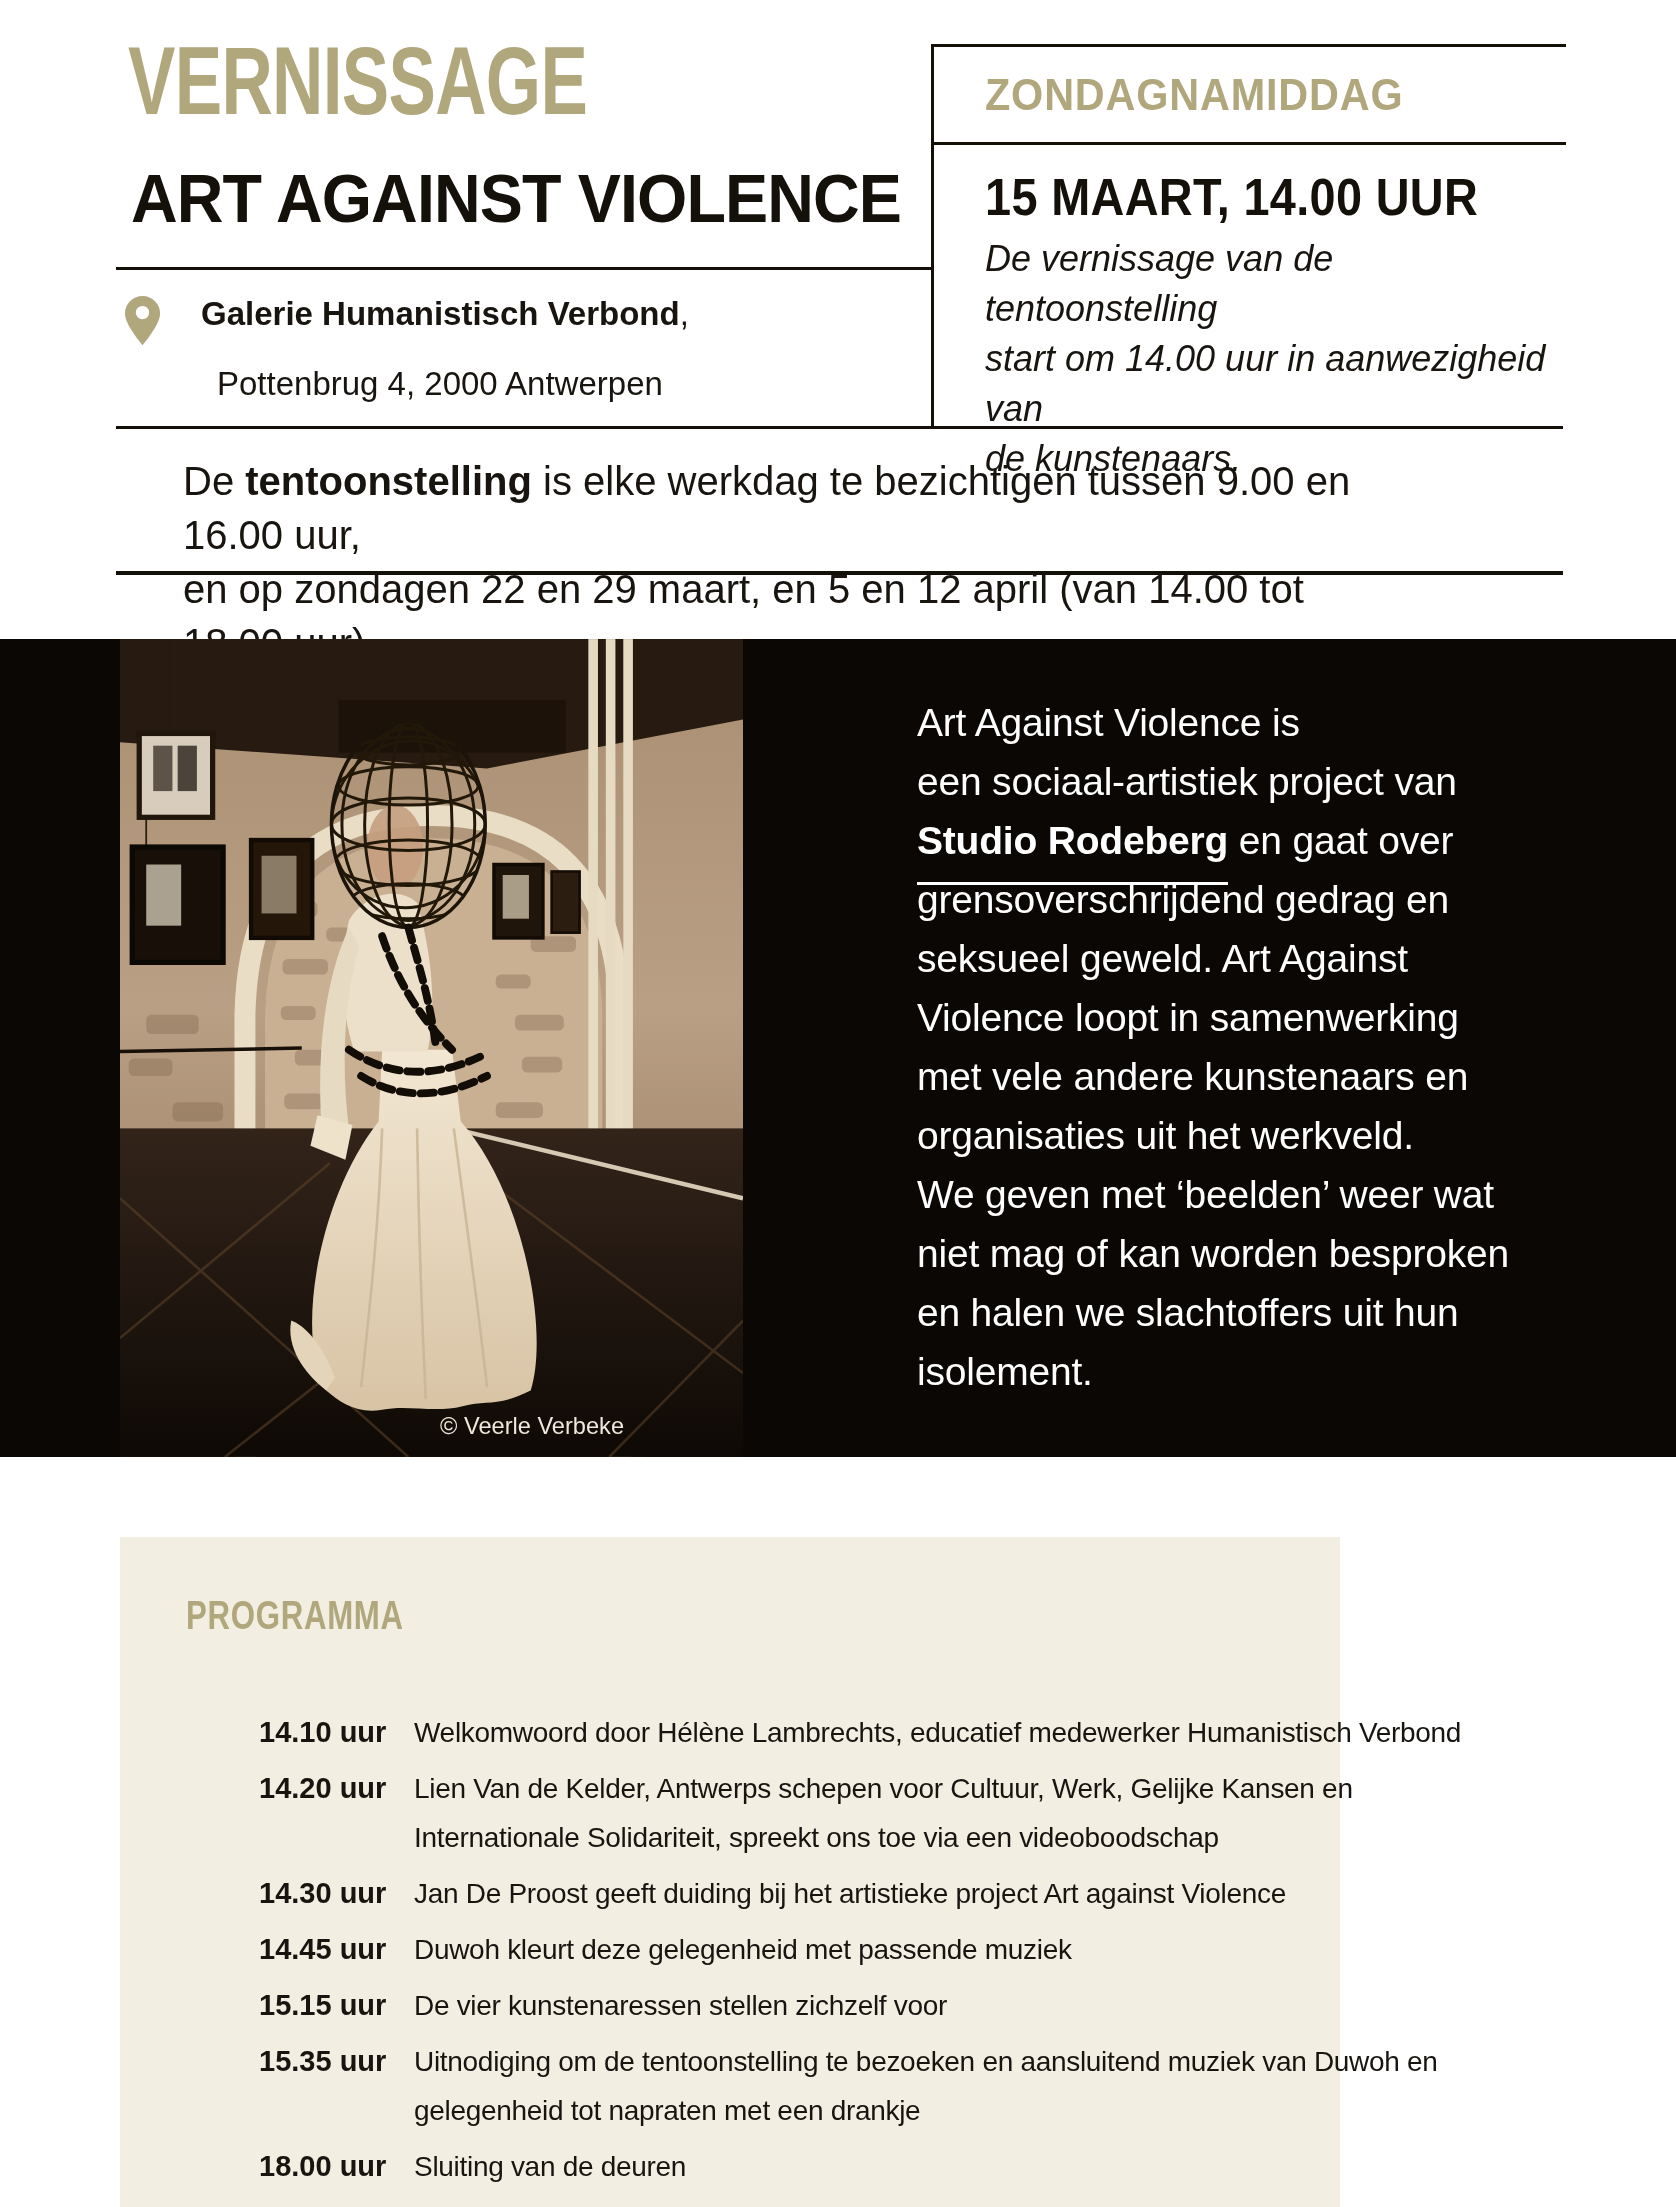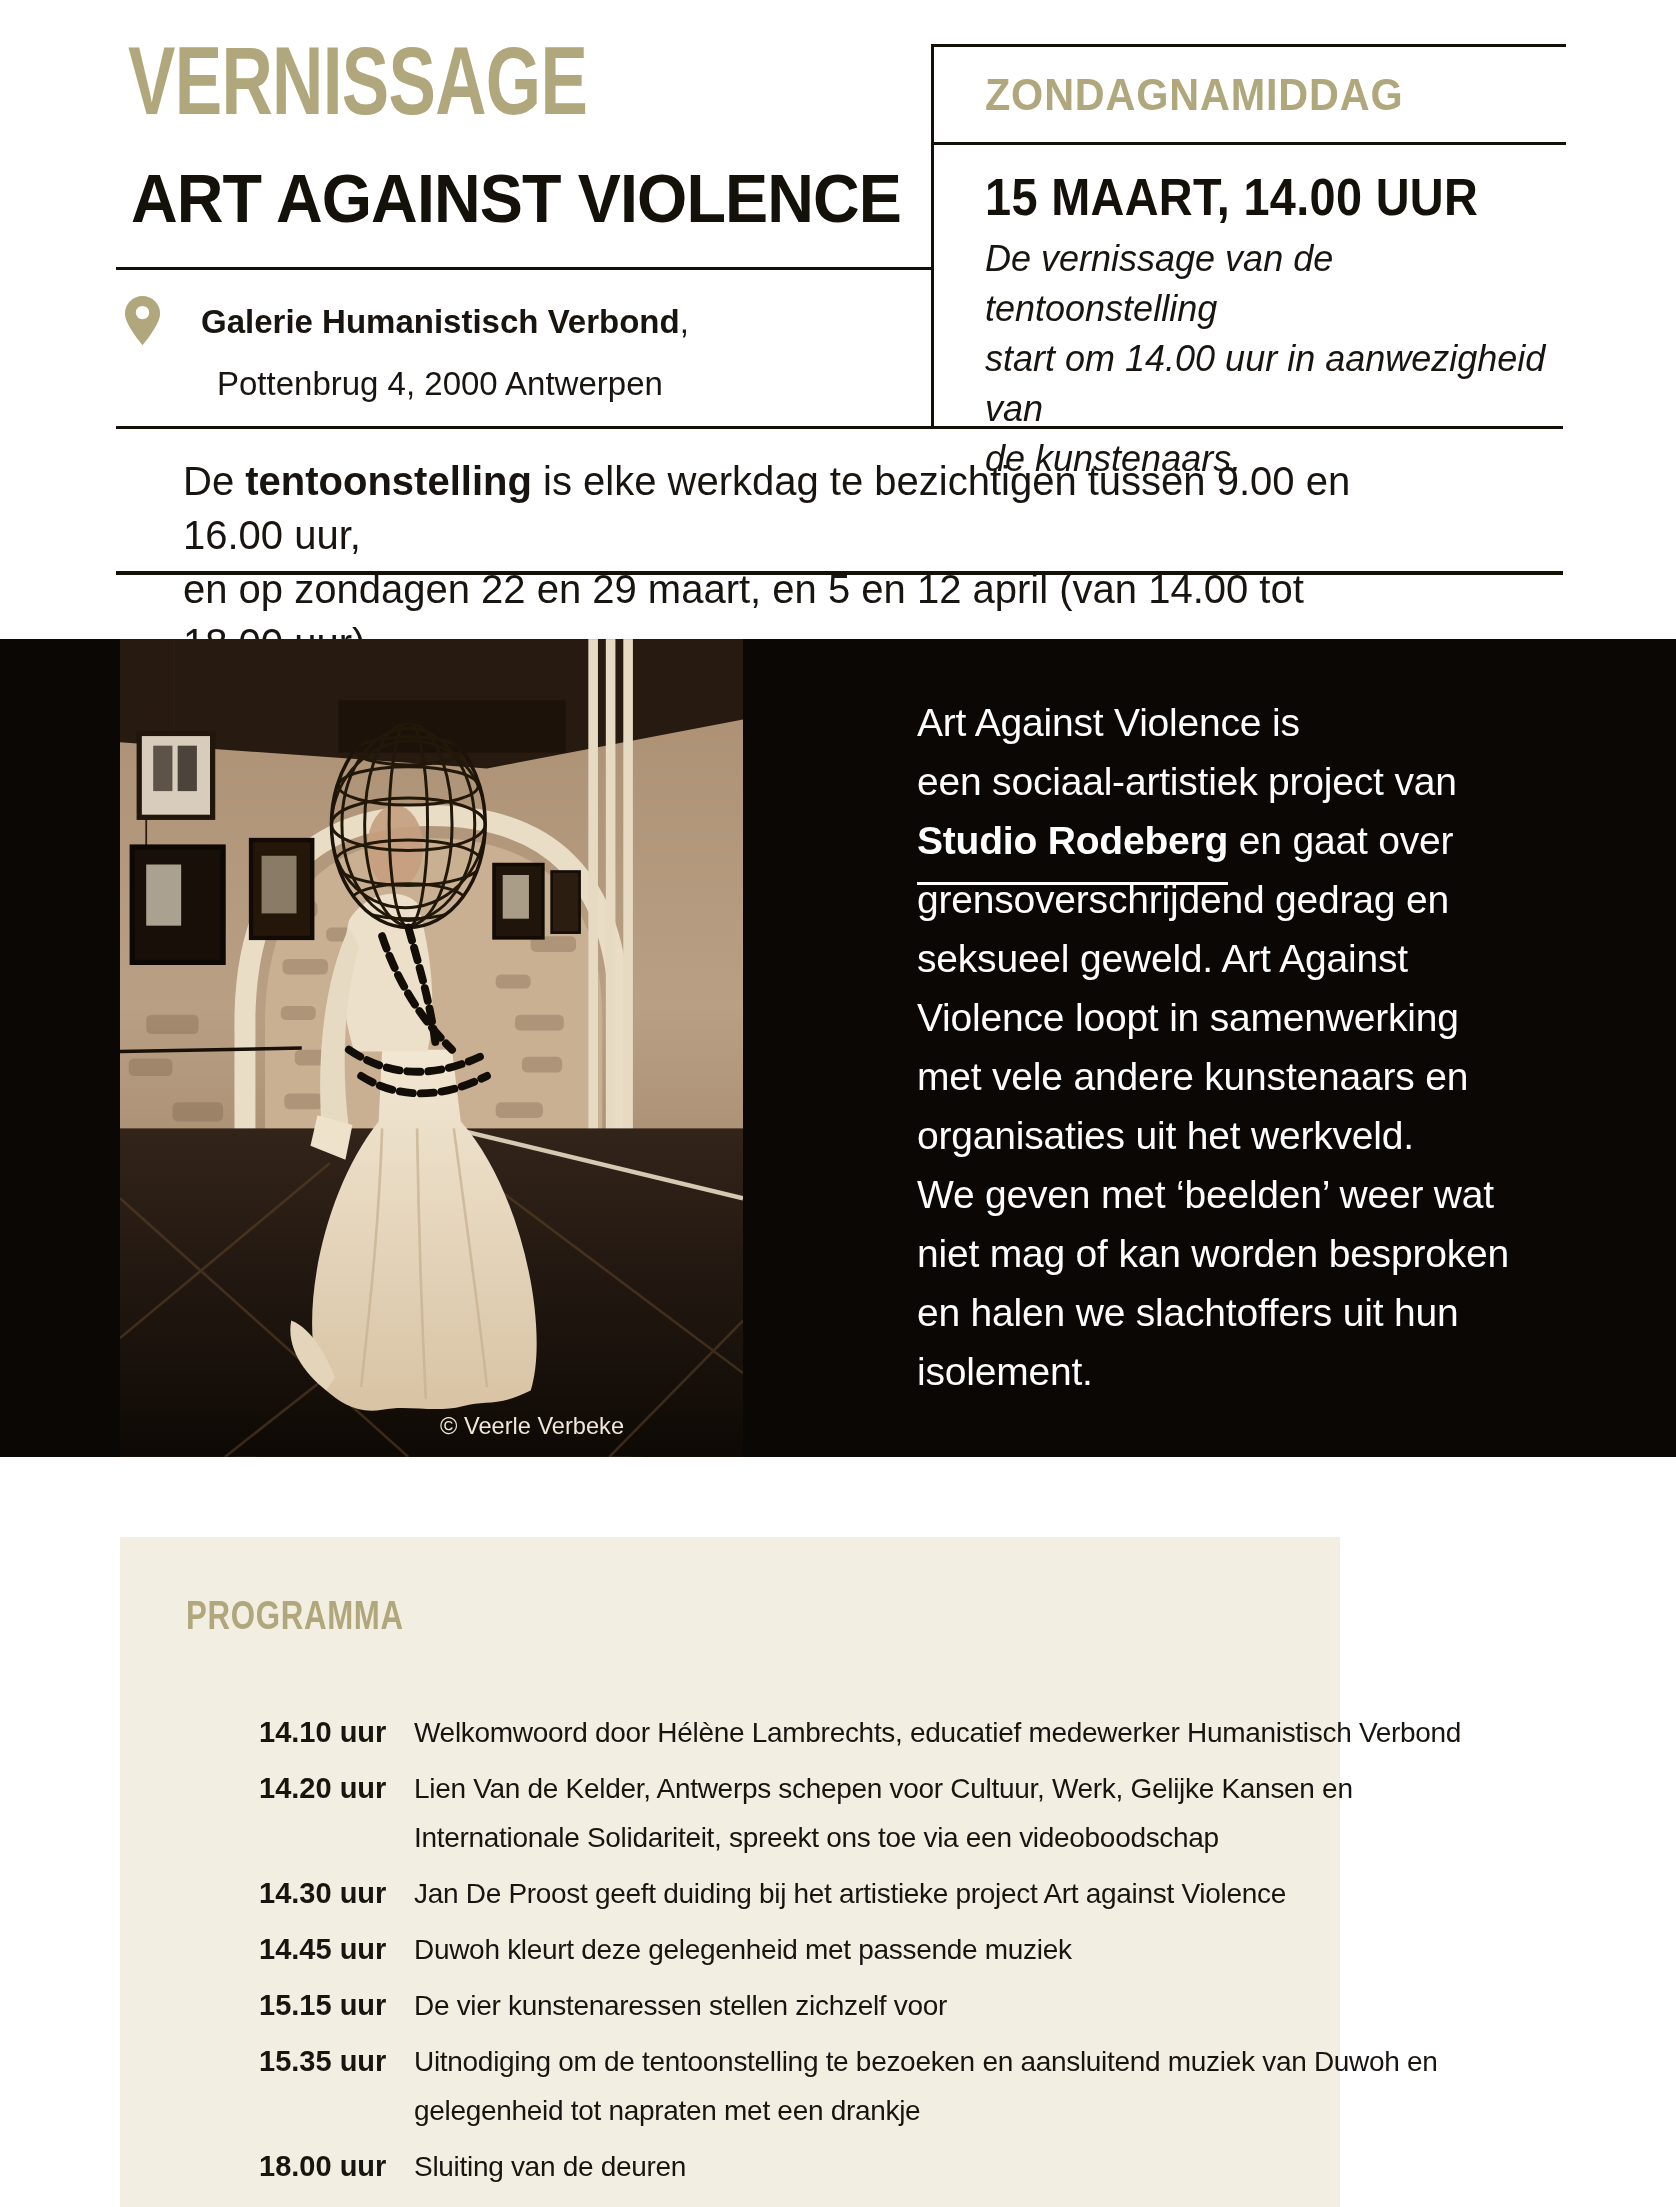--- a/index.html
+++ b/index.html
@@ -67,21 +67,21 @@
   <div class="abs h-sub" style="left:131px;top:164px;">ART AGAINST VIOLENCE</div>
 
   <div class="rule" style="left:116px;top:267px;width:818px;height:2.6px;"></div>
 
   <span class="abs" style="left:124px;top:295px;">
     <svg width="37" height="51" viewBox="0 0 42 58">
       <path d="M21 1 C9.9 1 1 9.9 1 21 c0 13 20 36 20 36 s20-23 20-36 C41 9.9 32.1 1 21 1 Z" fill="#b1a77c"></path>
       <circle cx="21" cy="20" r="7.6" fill="#ffffff"></circle>
     </svg>
   </span>
-  <div class="abs loc-line" style="left:201px;top:305px;">
+  <div class="abs loc-line" style="left:201px;top:297px;">
     <span class="b">Galerie Humanistisch Verbond</span><span>,</span>
   </div>
   <div class="abs loc-addr" style="left:201px;top:367px;">Pottenbrug 4, 2000 Antwerpen</div>
 
   <div class="rule" style="left:116px;top:426px;width:1447px;height:2.6px;"></div>
 
   <div class="rule" style="left:931px;top:44px;width:635px;height:2.6px;"></div>
   <div class="rule" style="left:931px;top:44px;width:2.6px;height:385px;"></div>
   <div class="abs when-label" style="left:985px;top:73px;">ZONDAGNAMIDDAG</div>
   <div class="rule" style="left:931px;top:142px;width:635px;height:2.6px;"></div>

